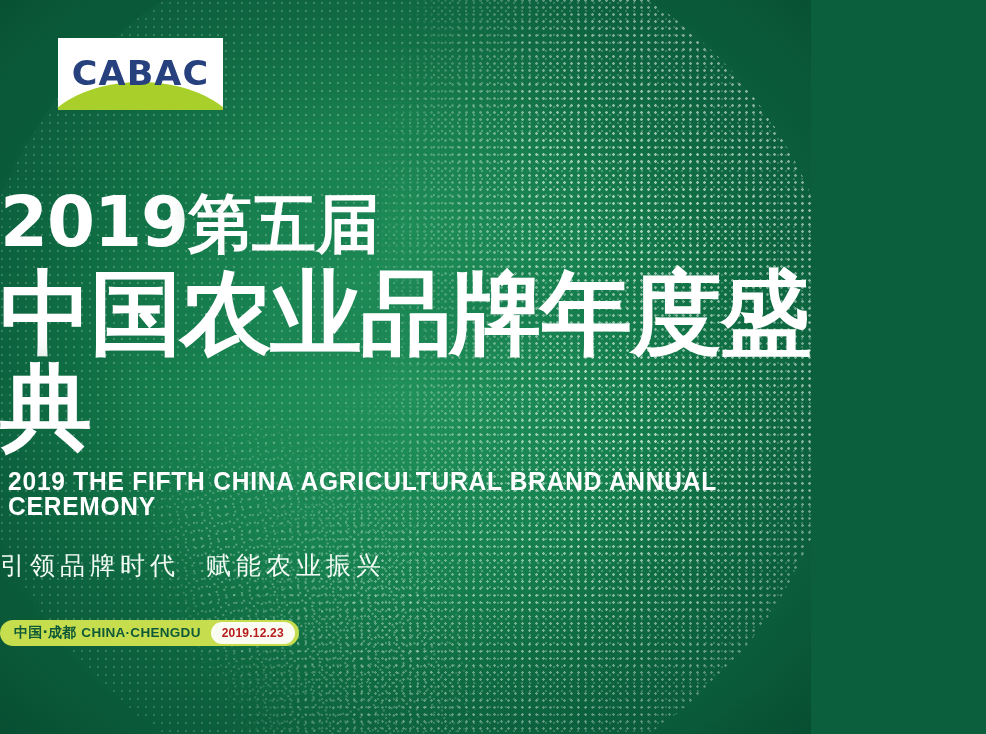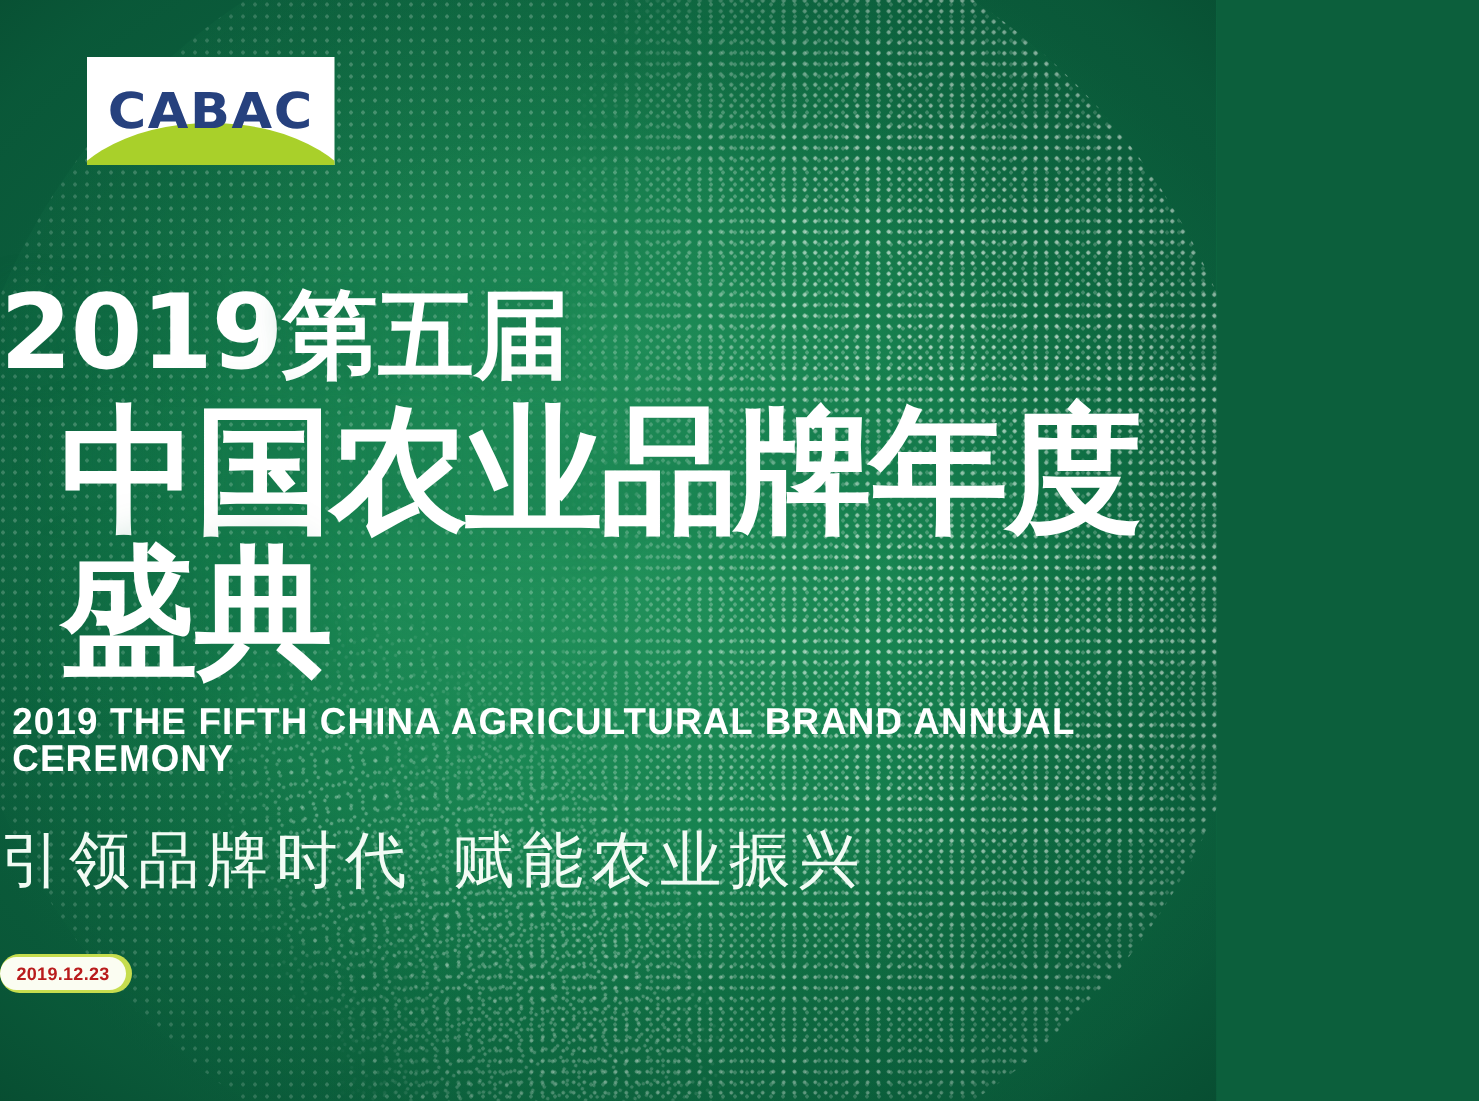--- a/index.html
+++ b/index.html
@@ -162,37 +162,36 @@
   }
   .line-main {
     margin-top: 10px;
     font-family: "DejaVu Sans", sans-serif;
     font-weight: 700;
     font-size: 92px;
     line-height: 1.02;
     color: #ffffff;
     letter-spacing: -2px;
     text-shadow: 0 0 30px rgba(16,110,70,0.5);
-    padding-left: 40px;
   }
   .line-en {
     margin-top: 14px;
     font-family: "Liberation Sans", sans-serif;
     font-weight: 700;
     font-size: 25px;
     line-height: 1;
     color: #ffffff;
     letter-spacing: 0.8px;
     transform: scaleX(0.98);
   }
   .line-slogan {
     margin-top: 34px;
     font-family: "DejaVu Sans", sans-serif;
     font-weight: 400;
-    font-size: 41px;
+    font-size: 25px;
     line-height: 1;
     color: #f2fbf4;
     letter-spacing: 5px;
   }
   .line-slogan .gap { display: inline-block; width: 26px; }
   .line-slogan-en {
     margin-top: 13px;
     font-family: "Liberation Sans", sans-serif;
     font-weight: 400;
     font-size: 16px;
@@ -275,18 +274,22 @@
 
     <div class="line-en">2019 THE FIFTH CHINA AGRICULTURAL BRAND ANNUAL CEREMONY</div>
 
     <div class="line-slogan">
       <span>引领品牌时代</span><span class="gap"></span><span>赋能农业振兴</span>
     </div>
 
 
     <div>
       <div class="badge">
+        <div class="place">
+          <span>中国·成都</span>
+          <span class="en">CHINA·CHENGDU</span>
+        </div>
         <div class="date">2019.12.23</div>
       </div>
     </div>
 
   </div>
 </div>
 
 </body></html>

